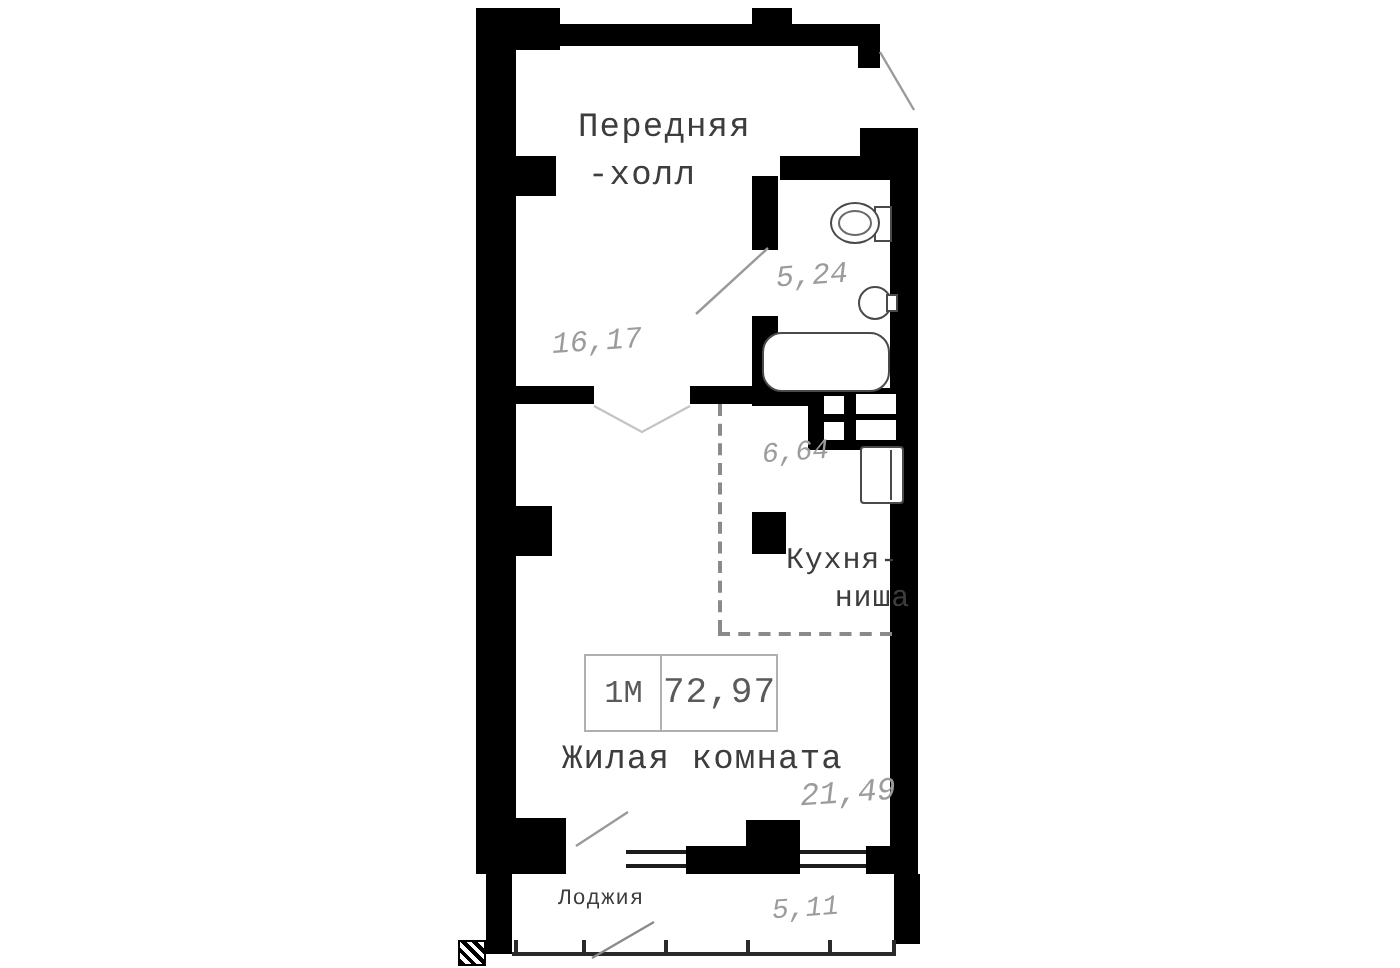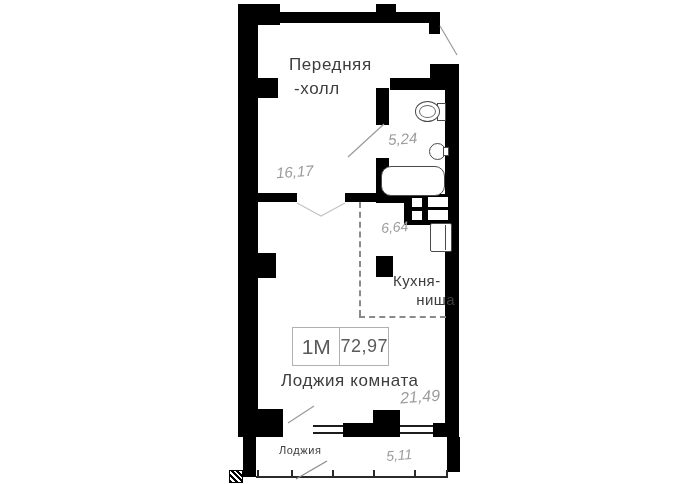--- a/index.html
+++ b/index.html
@@ -1,29 +1,29 @@
 <!DOCTYPE html>
 <html><head>
 <meta charset="utf-8">
 <style>
   html,body{margin:0;padding:0;background:#fff;}
   #stage{position:relative;width:620px;height:484px;background:#ffffff;overflow:hidden;
-         font-family:Liberation Sans, sans-serif;}
+         font-family:Liberation Mono, monospace;}
   .wall{position:absolute;background:#000;}
   .sill{position:absolute;background:#fff;border-top:2px solid #1c1c1c;border-bottom:2px solid #1c1c1c;box-sizing:border-box;}
   .fix{position:absolute;border:1.5px solid #4a4a4a;background:#fff;box-sizing:border-box;}
   .hole{position:absolute;background:#fff;}
   .room-label{position:absolute;color:#3d3d3d;font-size:17px;letter-spacing:.6px;white-space:nowrap;}
   .area-num{position:absolute;color:#9c9c9c;font-style:italic;font-size:15px;transform:rotate(-4deg);white-space:nowrap;}
   .dash-v{position:absolute;border-left:2px dashed #8a8a8a;width:0;}
   .dash-h{position:absolute;border-top:2px dashed #8a8a8a;height:0;}
   #stamp{position:absolute;left:292px;top:327px;width:95px;height:37px;border:1px solid #b0b0b0;
          display:flex;align-items:stretch;background:#fff;}
   #stamp .cell{display:flex;align-items:center;justify-content:center;color:#5a5a5a;}
-  #stamp .c1{width:52px;font-size:21px;border-right:1px solid #b0b0b0;text-align:right;}
+  #stamp .c1{width:52px;font-size:16px;border-right:1px solid #b0b0b0;text-align:right;}
   #stamp .c2{flex:1;font-size:18px;letter-spacing:.5px;}
   .tick{position:absolute;width:2px;height:8px;background:#2a2a2a;top:470px;}
   #railing{position:absolute;left:256px;top:476px;width:192px;height:2px;background:#2a2a2a;}
   #hatch{position:absolute;left:229px;top:470px;width:14px;height:13px;border:1px solid #000;box-sizing:border-box;
          background:repeating-linear-gradient(45deg,#000 0 2px,#fff 2px 4px);}
   svg.lines{position:absolute;left:0;top:0;pointer-events:none;}
   .kitchen-label{position:absolute;left:393px;top:272px;width:62px;color:#3d3d3d;font-size:15px;letter-spacing:.4px;}
   .kitchen-label .l1{text-align:left;}
   .kitchen-label .l2{text-align:right;margin-top:2px;}
 </style>
@@ -111,19 +111,19 @@
   <div class="kitchen-label">
     <div class="l1">Кухня-</div>
     <div class="l2">ниша</div>
   </div>
 
   <div id="stamp">
     <div class="cell c1">1М</div>
     <div class="cell c2">72,97</div>
   </div>
 
-  <div class="room-label" style="left:281px;top:371px;">Лоджия комната</div>
+  <div class="room-label" style="left:281px;top:371px;">Жилая комната</div>
   <div class="area-num" style="left:400px;top:388px;font-size:16px;">21,49</div>
 
   <div class="room-label" style="left:279px;top:444px;font-size:11px;">Лоджия</div>
   <div class="area-num" style="left:386px;top:447px;font-size:14px;">5,11</div>
 
 </div>
 
 </body></html>

